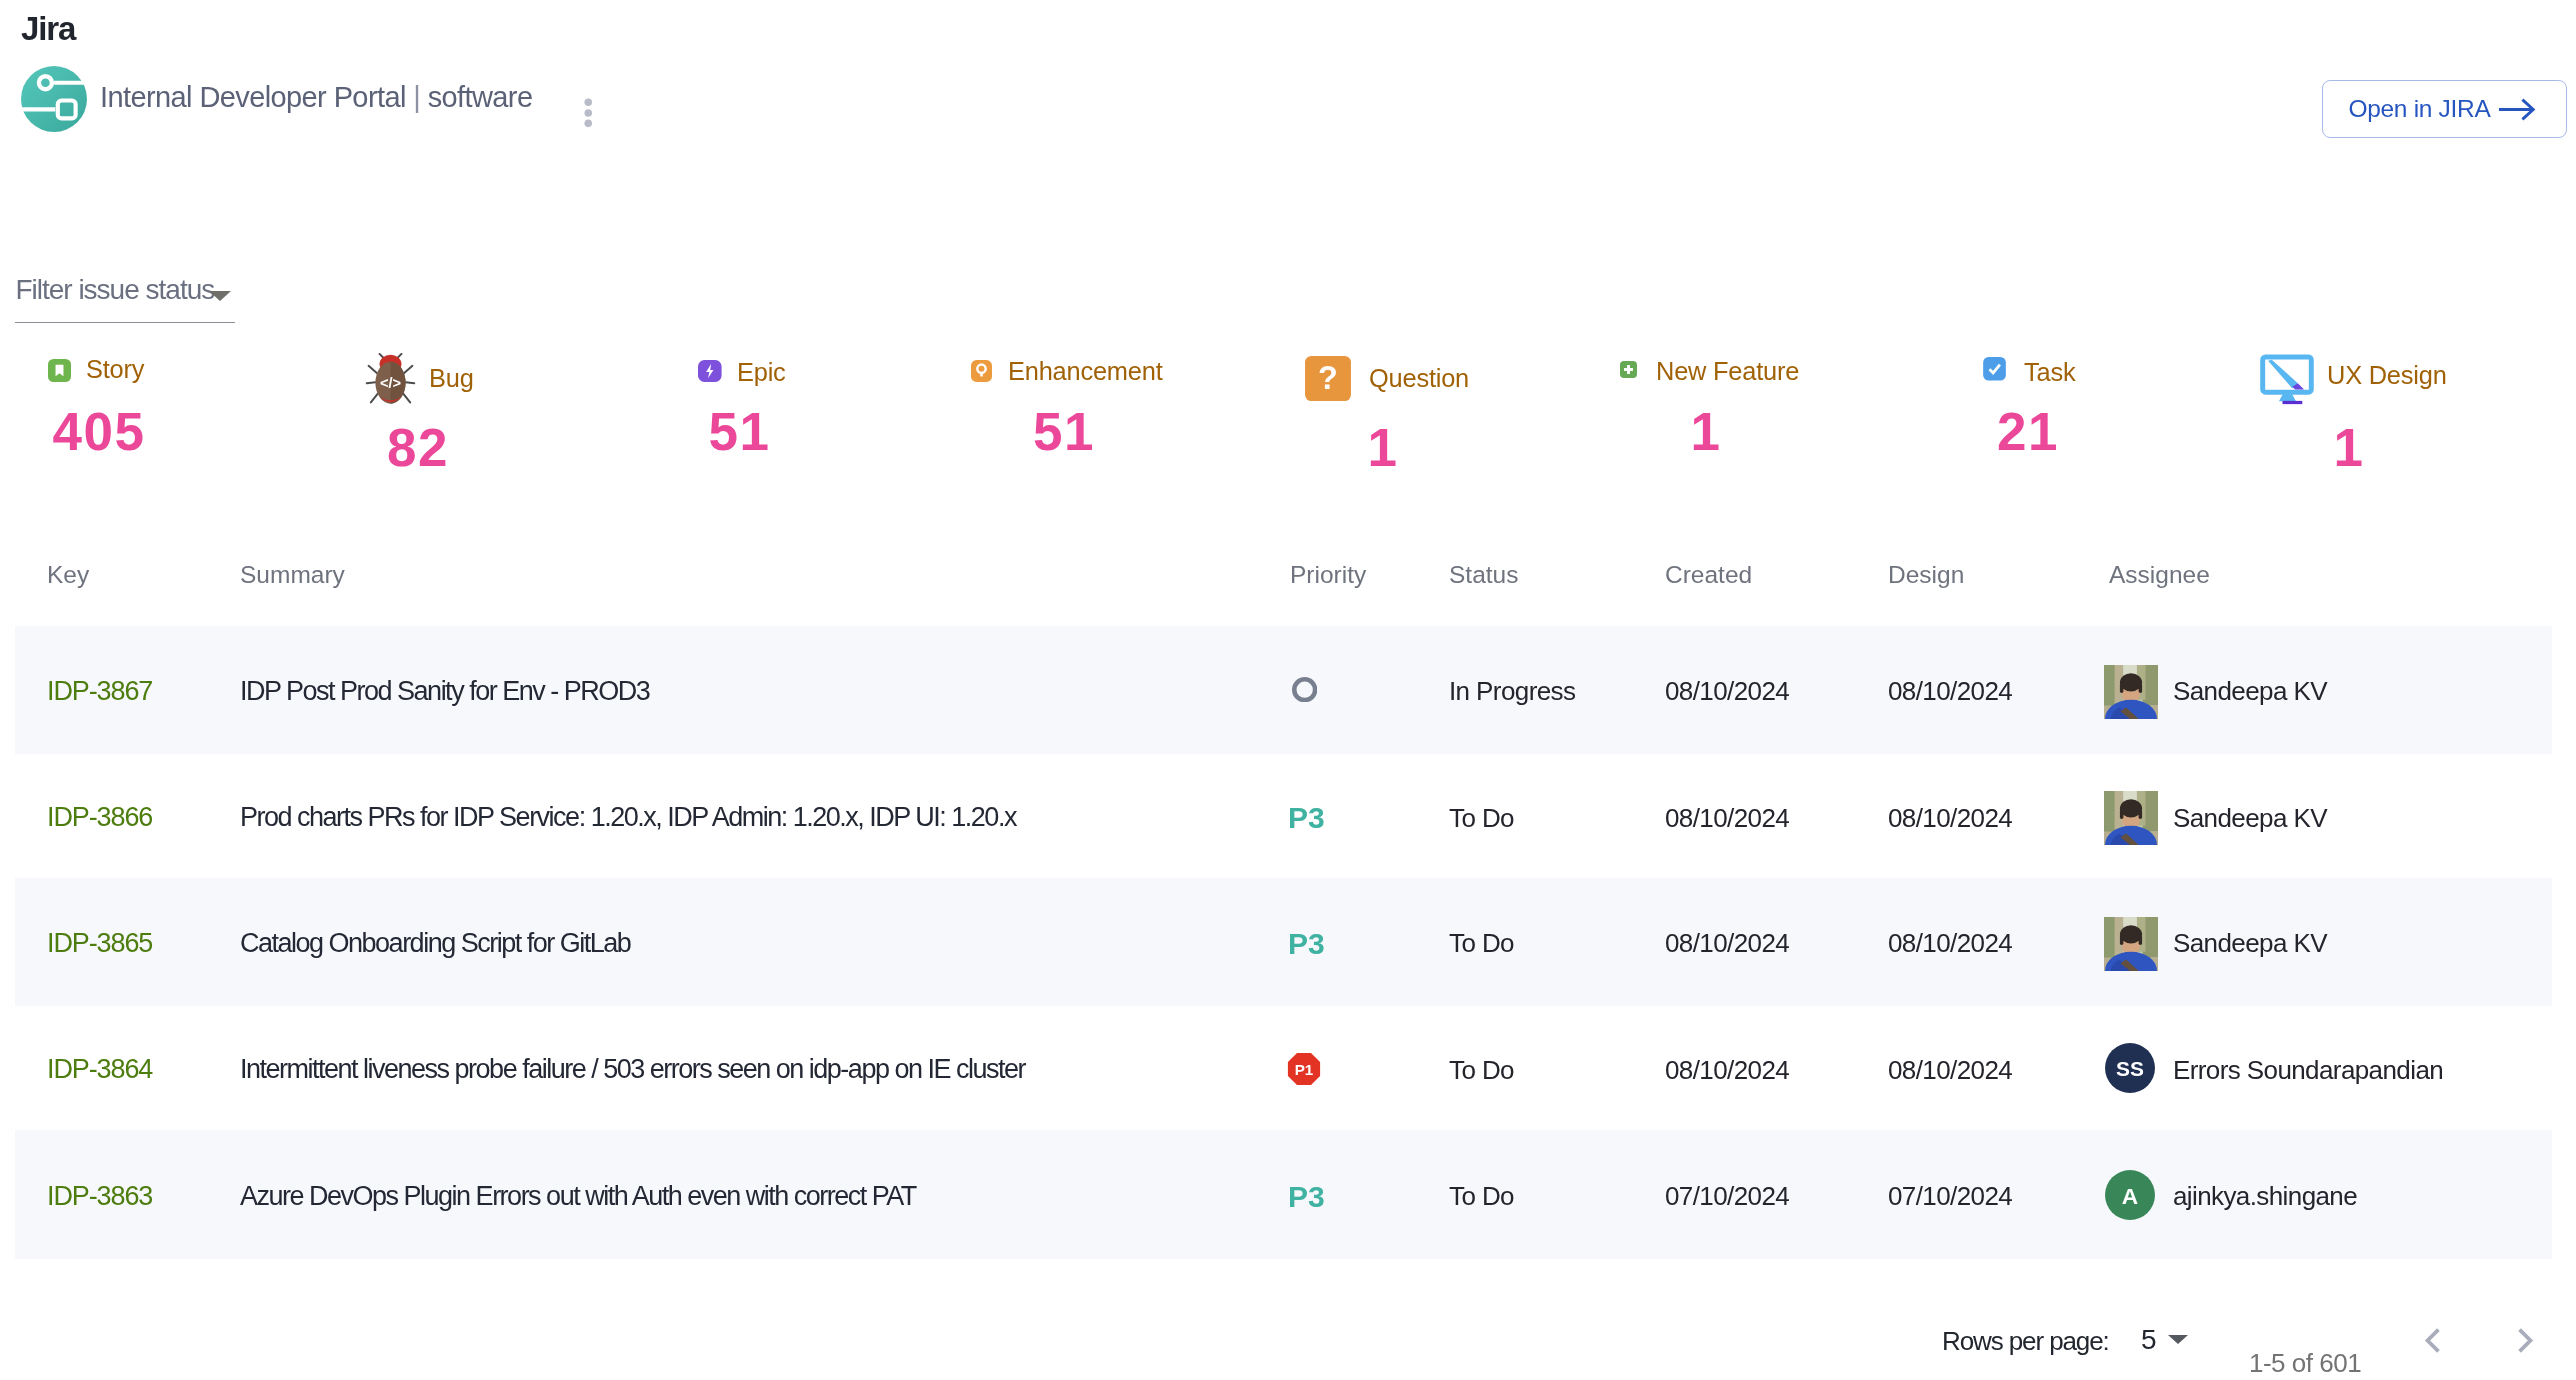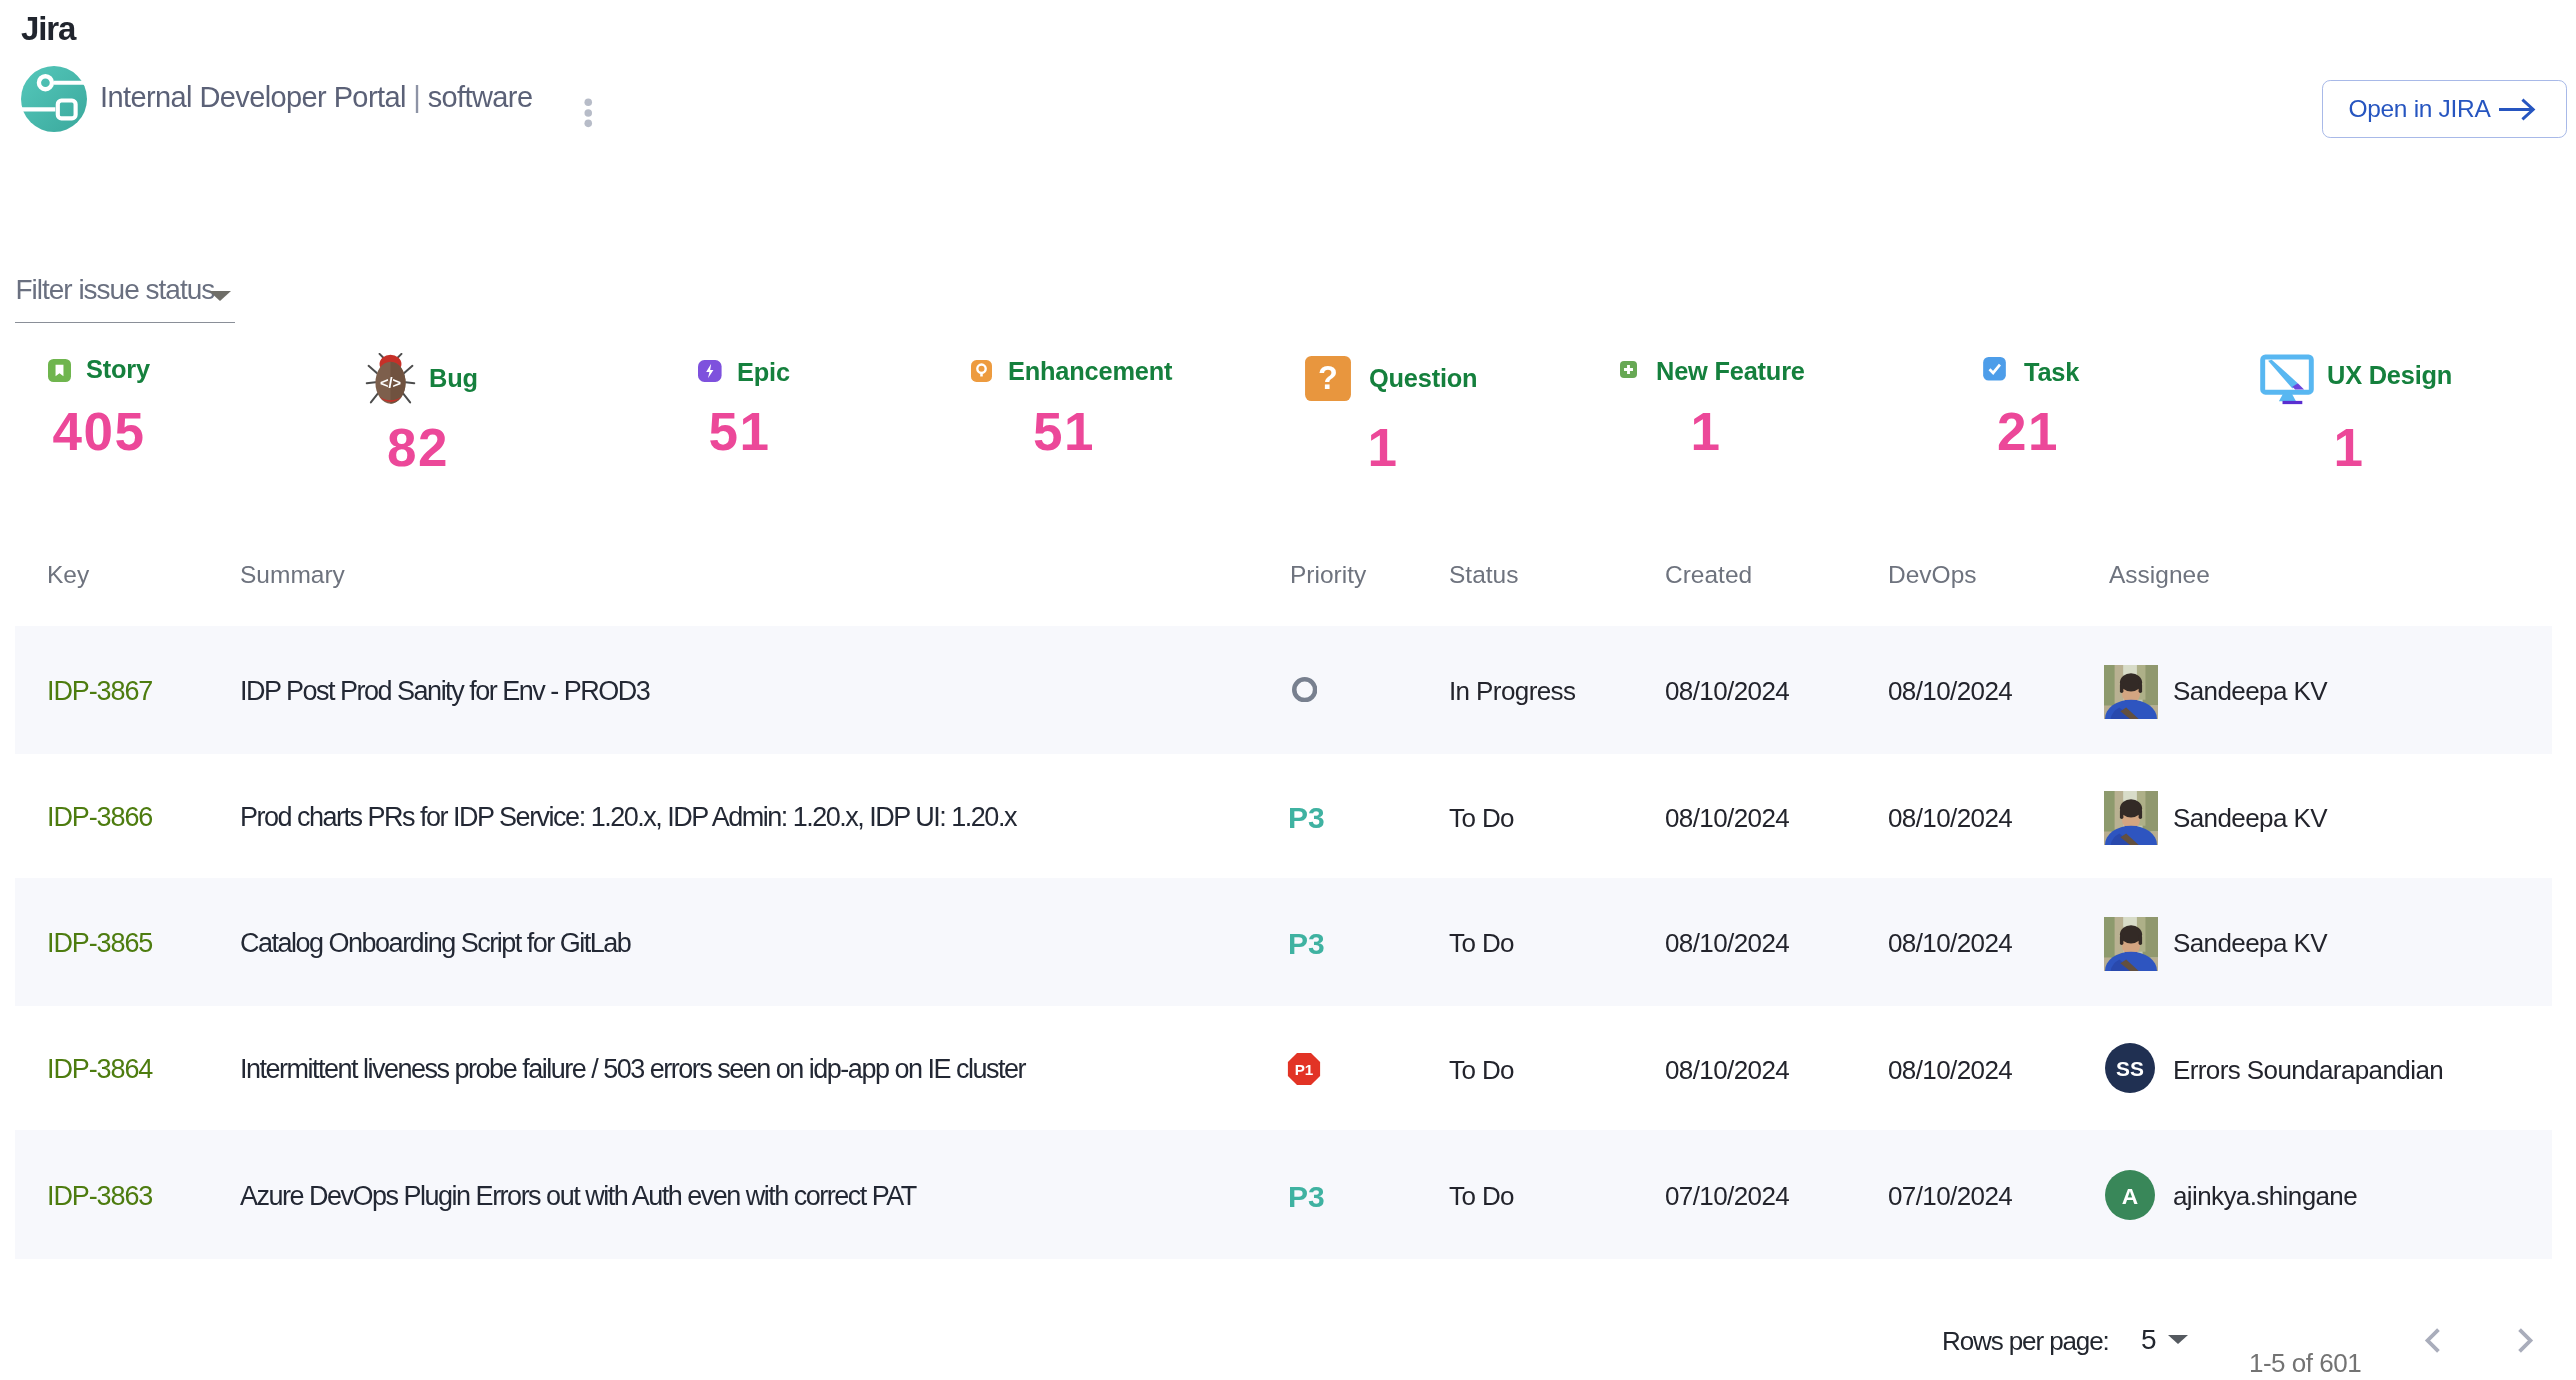--- a/index.html
+++ b/index.html
@@ -1,18 +1,18 @@
 <!DOCTYPE html>
 <html style="font-size:14.5px"><head>
 <meta charset="utf-8">
 <style>
   * { margin:0; padding:0; box-sizing:border-box; }
   html,body { width:2576px; height:1381px; background:#ffffff; font-family:"Liberation Sans", sans-serif; position:relative; overflow:hidden; }
   .abs { position:absolute; }
-  .stat-label { font-size:25.4px; font-weight:700; color:#15803d; letter-spacing:-0.2px; white-space:nowrap; }
+  .stat-label { font-size:25.4px; font-weight:400; color:#a16207; letter-spacing:-0.2px; white-space:nowrap; }
   .stat-num { font-size:53px; font-weight:700; color:#ec4899; text-align:center; line-height:53px; letter-spacing:1.6px; }
   .hdr { font-size:24.5px; color:#6e737e; }
   .cell { font-size:26px; color:#23242c; letter-spacing:-0.6px; white-space:nowrap; }
   .link { font-size:27px; color:#4d7c0f; letter-spacing:-1.1px; }
   .sum { font-size:27px; color:#232834; letter-spacing:-1.5px; white-space:nowrap; }
   .stripe { left:14.5px; width:2537px; height:128px; background:#f7f8fc; }
 </style>
 </head>
 <body>
 
@@ -119,21 +119,21 @@
   <path d="M25 53.5 h22" stroke="#5a2ed0" stroke-width="3.6"></path>
 </svg>
 <div class="abs stat-label" style="left:2327px; top:364px; line-height:23px;">UX Design</div>
 <div class="abs stat-num" style="left:2260px; top:421px; width:178px;">1</div>
 
 <div class="abs hdr" style="left:47px; top:561px;">Key</div>
 <div class="abs hdr" style="left:240px; top:561px;">Summary</div>
 <div class="abs hdr" style="left:1290px; top:561px;">Priority</div>
 <div class="abs hdr" style="left:1449px; top:561px;">Status</div>
 <div class="abs hdr" style="left:1665px; top:561px;">Created</div>
-<div class="abs hdr" style="left:1888px; top:561px;">DevOps</div>
+<div class="abs hdr" style="left:1888px; top:561px;">Design</div>
 <div class="abs hdr" style="left:2109px; top:561px;">Assignee</div>
 
 <div class="abs stripe" style="top:626px;"></div>
 <div class="abs stripe" style="top:878px;"></div>
 <div class="abs stripe" style="top:1130px; height:129px;"></div>
 
 <svg width="0" height="0" style="position:absolute">
   <defs>
     <g id="photoav">
       <rect width="56" height="56" fill="#c3c8b4"></rect>

